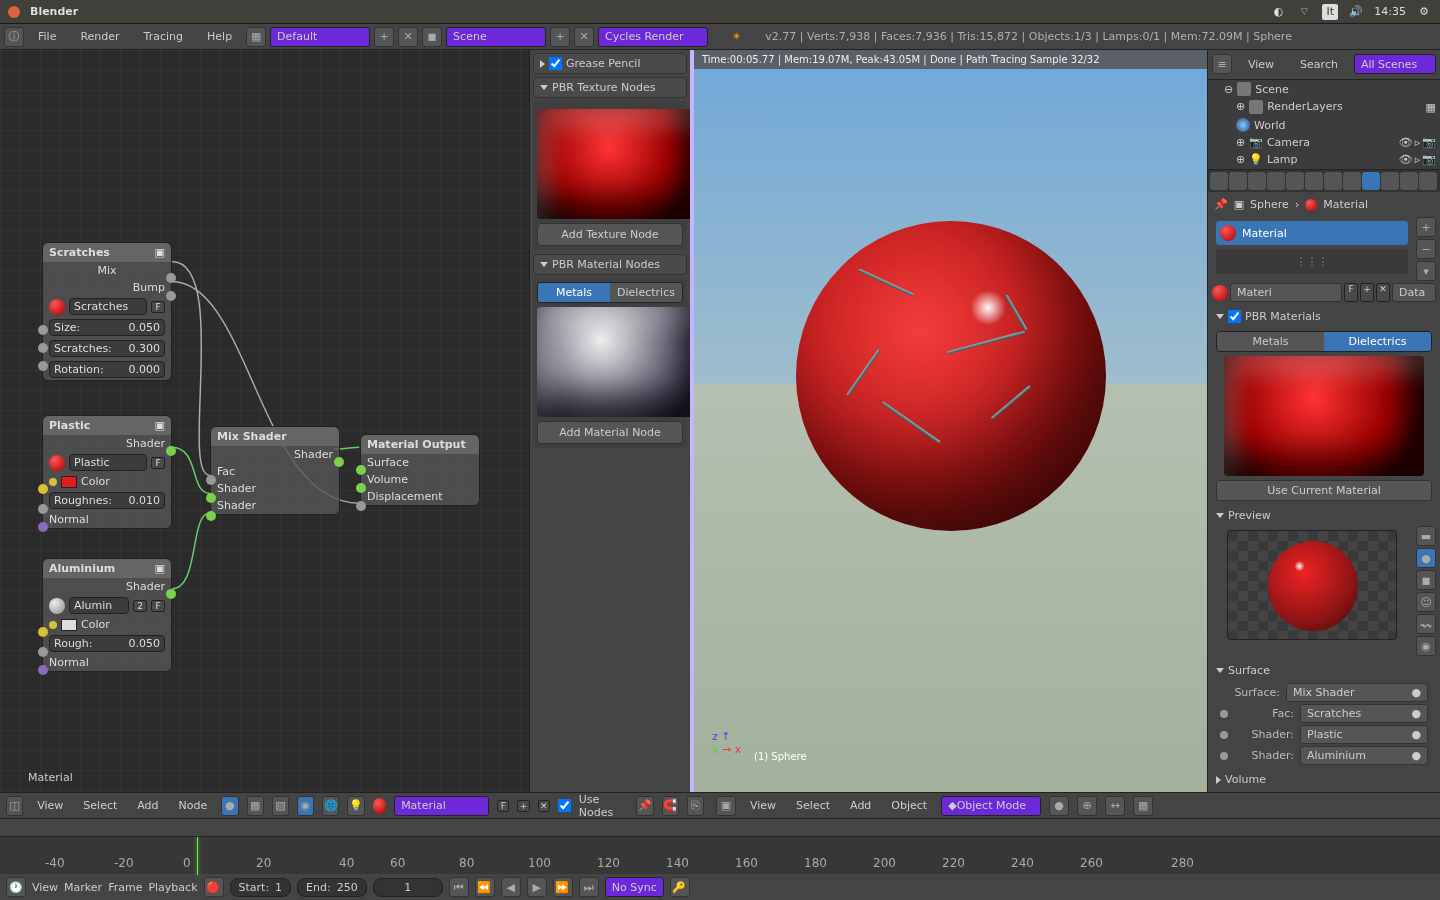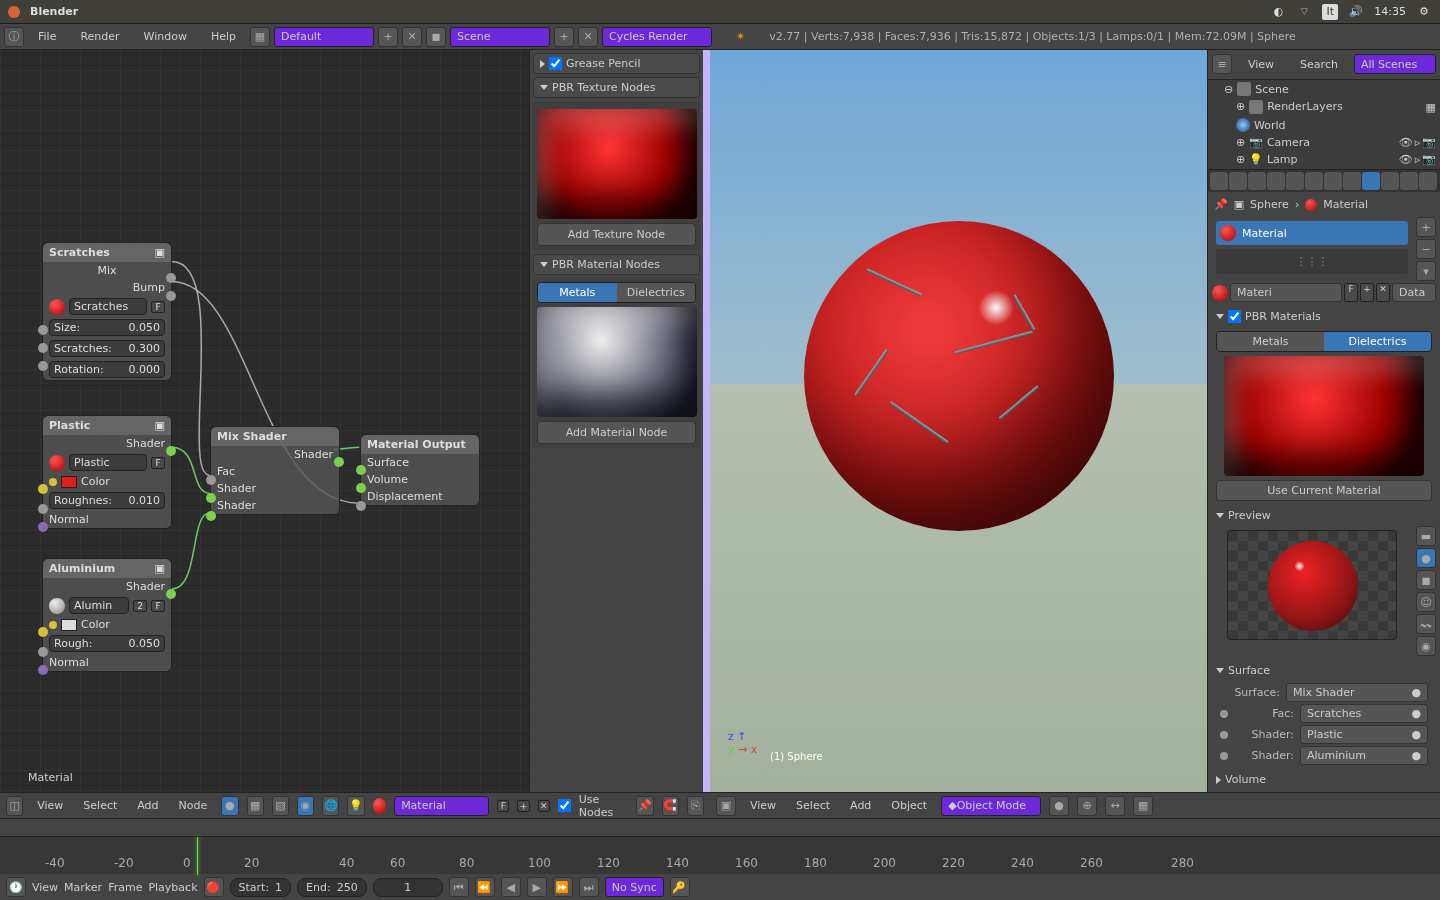--- a/index.html
+++ b/index.html
@@ -15,21 +15,21 @@
 .dropdown { background:#6d28d9; border:1px solid #222; border-radius:3px; padding:2px 6px; color:#ccc; height:20px; display:flex; align-items:center; }
 .stats { color:#b0b0b0; margin-left:20px;text-align:center; }
 .main { display:flex; height:742px; }
 .nodeeditor { width:530px; background:linear-gradient(#3e3e3e,#393939); position:relative; border-right:1px solid #222; background-image:linear-gradient(#4545454d 1px,transparent 1px),linear-gradient(90deg,#4545454d 1px,transparent 1px); background-size:20px 20px; }
 .node { position:absolute; background:#565656cc; border:1px solid #222; border-radius:6px; color:#ddd; }
 .node .hdr { background:#6b6b6bcc; border-radius:6px 6px 0 0; padding:3px 6px; display:flex; justify-content:space-between; font-weight:bold; }
 .node .row { padding:2px 6px; display:flex; align-items:center; gap:4px; font-size:10px; }
 .node .field { background:#3c3c3c; border:1px solid #222; border-radius:4px; padding:1px 4px; flex:1; display:flex; justify-content:space-between;}
 .socket { width:10px; height:10px; border-radius:50%; position:absolute; }
 .sock-g{background:#7bd14b;} .sock-y{background:#d5c13a;} .sock-gr{background:#999;} .sock-p{background:#8a6bb8;}
-.toolshelf { width:180px; background:#444; border-right:7px solid #c4b5fd; overflow:hidden;}
+.toolshelf { width:164px; background:#444; border-right:4px solid #c4b5fd; overflow:hidden;}
 .panel-hdr { background:#4a4a4a; border:1px solid #333; border-radius:4px; margin:3px; padding:3px 6px; display:flex; align-items:center; gap:4px;}
 .panel-body { background:#3f3f3f; margin:0 3px 4px; border-radius:3px; padding:4px; }
 .wide-btn { background:#555; border:1px solid #333; border-radius:4px; text-align:center; padding:4px; cursor:pointer;}
 .tabsel { display:flex; border-radius:4px; overflow:hidden; border:1px solid #222;}
 .tabsel div { flex:1; text-align:center; padding:3px; background:#555;}
 .tabsel .active { background:#3a75b5; color:#fff;}
 .thumb { width:160px; height:110px; background:radial-gradient(circle at 45% 35%,#f33,#900 55%,#300 80%); border-radius:4px; margin:4px auto; box-shadow:inset -10px -20px 30px #0008, inset 15px 20px 20px #fff3;}
 .viewport { flex:1; position:relative; background:linear-gradient(#6fa7d9,#9fbecc 45%,#b5c0b0 45%,#a3b09c); border-right:1px solid #222;}
 .vp-status { background:#555555dd; color:#eee; padding:4px 8px; font-size:10px;}
 .sphere { width:310px; height:310px; border-radius:50%; position:absolute; left:50%; top:44%; transform:translate(-50%,-50%);
@@ -93,21 +93,21 @@
     <span class="ico">🔊</span>
     <span>14:35</span>
     <span class="ico">⚙</span>
   </div>
 </div>
 
 <div class="topbar">
   <span class="btn-ico">ⓘ</span>
   <span class="menu-item">File</span>
   <span class="menu-item">Render</span>
-  <span class="menu-item">Window</span>
+  <span class="menu-item">Tracing</span>
   <span class="menu-item">Help</span>
   <span class="btn-ico">▦</span>
   <div class="dropdown" style="width:100px">
       <span>Default</span>
     </div>
   <span class="btn-ico">+</span>
   <span class="btn-ico">✕</span>
   <span class="btn-ico">◼</span>
   <div class="dropdown" style="width:100px">
       <span>Scene</span>
@@ -311,20 +311,21 @@
       <div class="tabsel">
         <div class="active">Metals</div>
         <div>Dielectrics</div>
       </div>
       <div class="thumb" style="background:radial-gradient(circle at 40% 30%,#eee,#667 55%,#223 85%)"></div>
       <div class="wide-btn">Add Material Node</div>
     </div>
   </div>
 
   <div class="viewport">
+    <div class="vp-status">Time:00:05.77 | Mem:19.07M, Peak:43.05M | Done | Path Tracing Sample 32/32</div>
     <div class="sphere">
       <div class="scratch" style="width:60px;height:3px;left:60px;top:60px;transform:rotate(25deg)"></div>
       <div class="scratch" style="width:80px;height:3px;left:150px;top:120px;transform:rotate(-15deg)"></div>
       <div class="scratch" style="width:50px;height:3px;left:190px;top:180px;transform:rotate(-40deg)"></div>
       <div class="scratch" style="width:70px;height:3px;left:80px;top:200px;transform:rotate(35deg)"></div>
       <div class="scratch" style="width:40px;height:3px;left:200px;top:90px;transform:rotate(60deg)"></div>
       <div class="scratch" style="width:55px;height:3px;left:40px;top:150px;transform:rotate(-55deg)"></div>
     </div>
     <div class="axis">
       <div style="color:#44f">z ↑</div>
@@ -555,21 +556,21 @@
   </div>
 </div>
 
 <div class="timeline">
   <div style="height:18px;background:#444;border-top:1px solid #222"></div>
   <div class="timeline-ruler">
     <div class="playhead" style="left:197px"></div>
   <div class="tick" style="left: 45px;">-40</div>
       <div class="tick" style="left: 114px;">-20</div>
       <div class="tick" style="left: 183px;">0</div>
-      <div class="tick" style="left: 244px; margin-top: 30px;">20</div>
+      <div class="tick" style="left: 256px; margin-top: 30px;">20</div>
       <div class="tick" style="left: 339px;">40</div>
       <div class="tick" style="left: 390px;">60</div>
       <div class="tick" style="left: 459px;">80</div>
       <div class="tick" style="left: 528px;">100</div>
       <div class="tick" style="left: 597px;">120</div>
       <div class="tick" style="left: 666px;">140</div>
       <div class="tick" style="left: 735px;">160</div>
       <div class="tick" style="left: 804px;">180</div>
       <div class="tick" style="left: 873px;">200</div>
       <div class="tick" style="left: 942px;">220</div>

